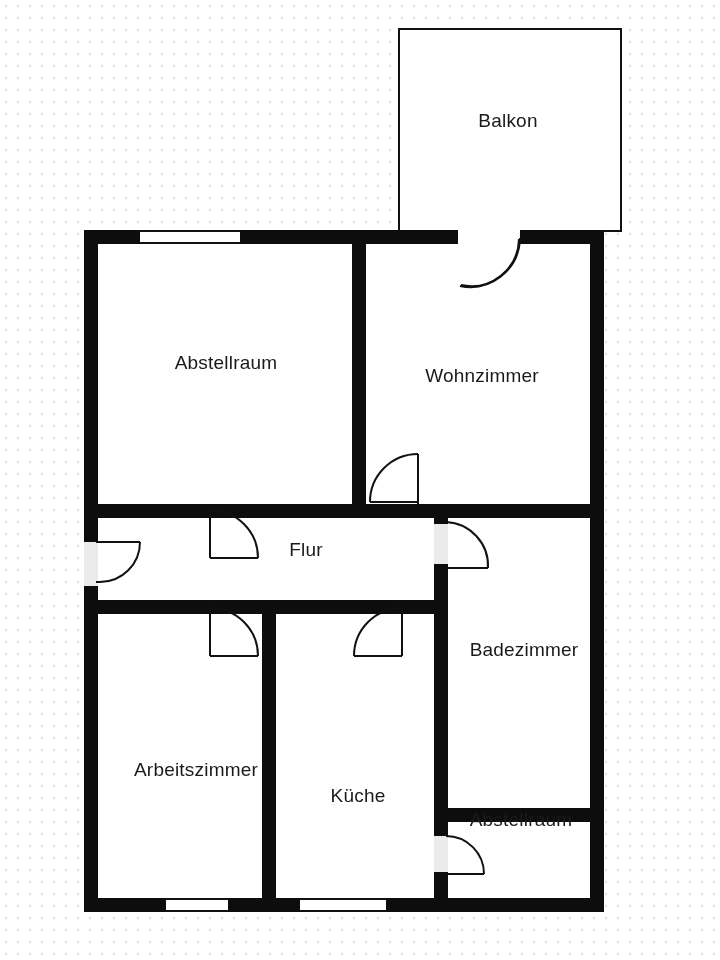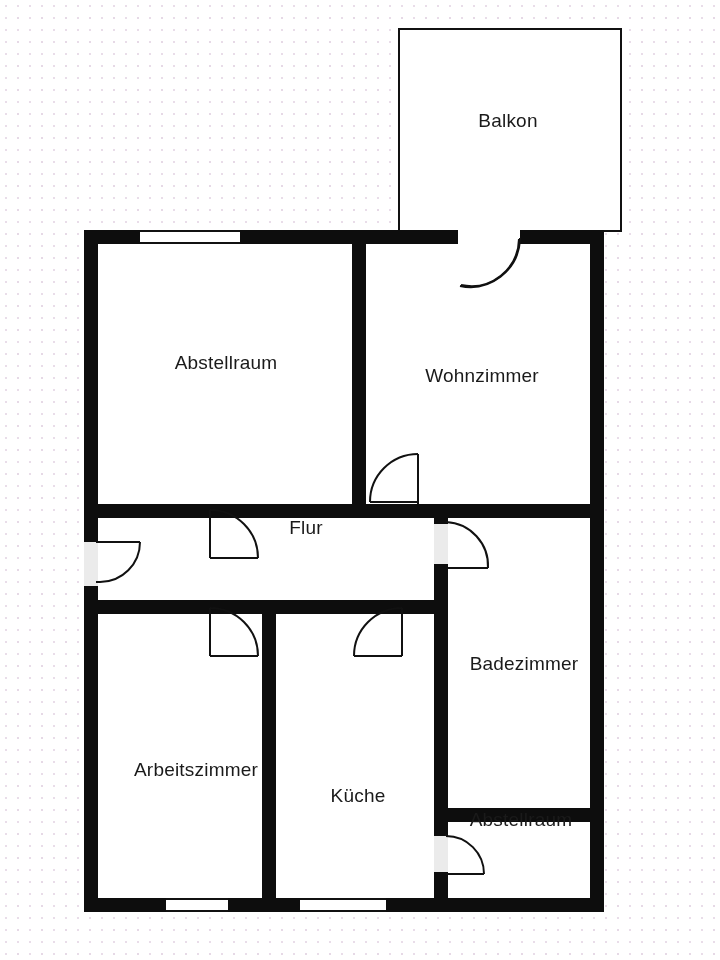--- a/index.html
+++ b/index.html
@@ -198,23 +198,23 @@
       <line x1="0" y1="40" x2="38" y2="40"></line>
     </svg>
   </div>
 
   <div class="room-label" style="left:508px; top:121px;">Balkon</div>
 
   <div class="room-label" style="left:226px; top:363px;">Abstellraum</div>
 
   <div class="room-label" style="left:482px; top:376px;">Wohnzimmer</div>
 
-  <div class="room-label" style="left:306px; top:528px;">Flur</div>
-
-  <div class="room-label" style="left:524px; top:664px;">Badezimmer</div>
+  <div class="room-label" style="left:306px; top:550px;">Flur</div>
+
+  <div class="room-label" style="left:524px; top:650px;">Badezimmer</div>
 
   <div class="room-label" style="left:196px; top:770px;">Arbeitszimmer</div>
 
   <div class="room-label" style="left:358px; top:796px;">Küche</div>
 
   <div class="room-label" style="left:521px; top:820px;">Abstellraum</div>
 
 </div>
 
 </body></html>

